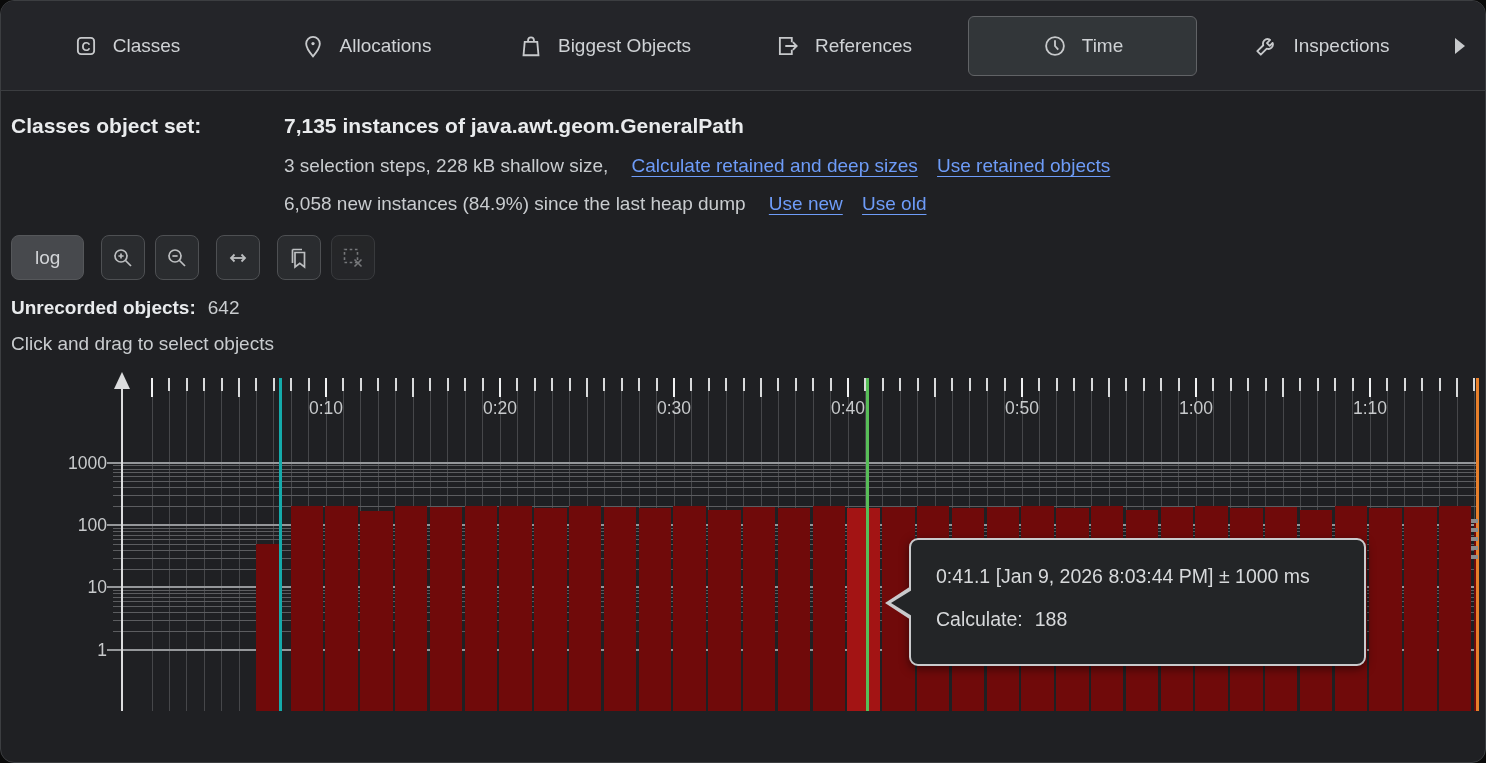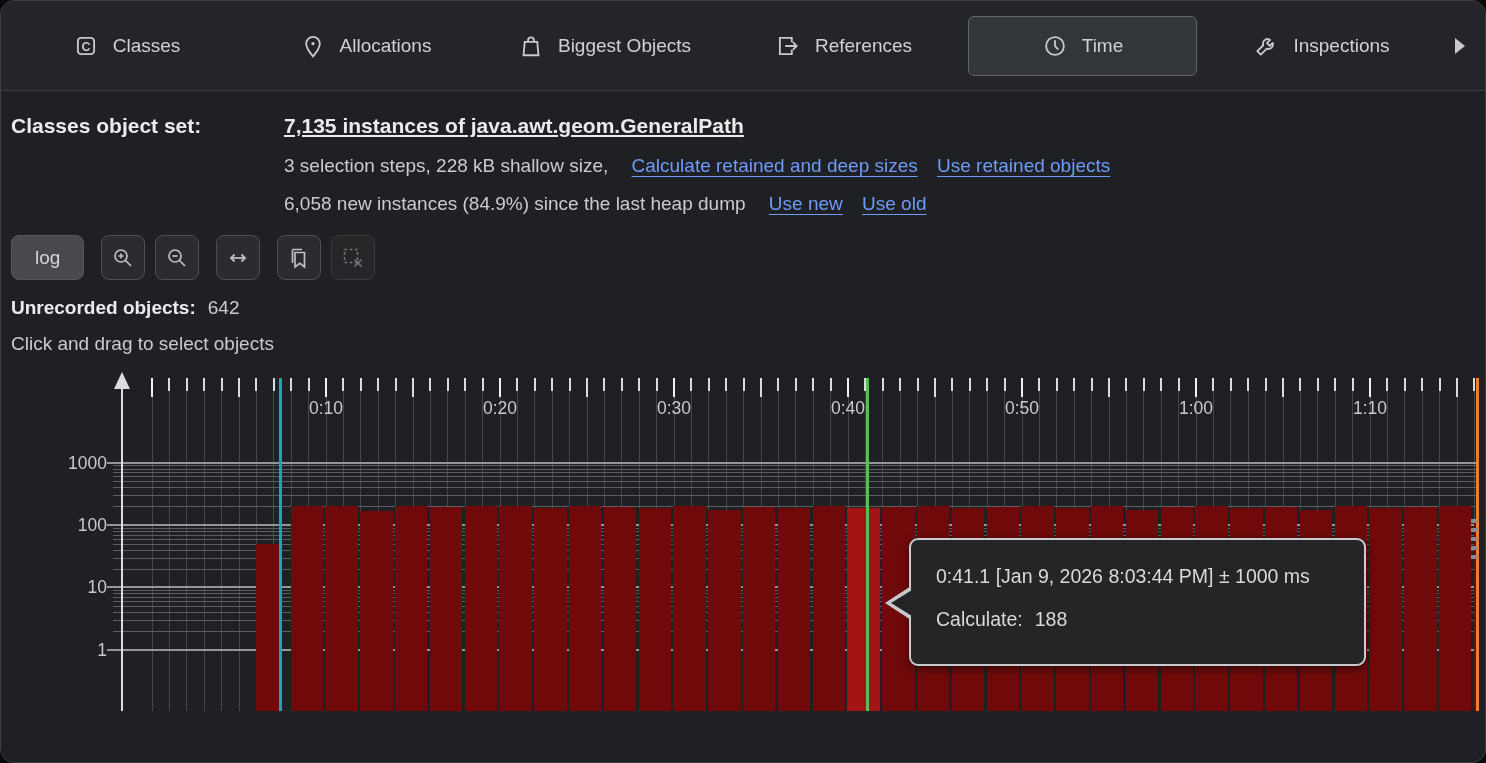--- a/index.html
+++ b/index.html
@@ -14,21 +14,21 @@
   .tab{flex:1;display:flex;align-items:center;justify-content:center;gap:14px;height:60px;margin:0 5px;
        font-size:19px;color:#CFD2D5;border:1px solid transparent;border-radius:6px;cursor:default;}
   .tab.selected{background:#323639;border:1px solid #616366;}
   .tab svg{flex:0 0 auto;}
   .tab-overflow{width:38px;display:flex;align-items:center;justify-content:center;}
   .chev{width:0;height:0;border-top:8px solid transparent;border-bottom:8px solid transparent;border-left:10px solid #C7C9CB;}
   
   .objectset{display:flex;align-items:flex-start;padding:21px 10px 0 10px;}
   .objectset-label{width:273px;font-size:21px;font-weight:bold;color:#E9EBED;line-height:28px;}
   .objectset-right{display:flex;flex-direction:column;}
-  .objectset-title{font-size:21px;font-weight:bold;color:#E9EBED;line-height:28px;text-decoration:underline;}
+  .objectset-title{font-size:21px;font-weight:bold;color:#E9EBED;line-height:28px;}
   .detail-line{font-size:19px;color:#C9CCCF;margin-top:14px;line-height:24px;}
   .detail-line a{color:#6E9CF8;text-decoration:underline;text-underline-offset:4px;margin-left:18px;cursor:pointer;}
   .detail-line a + a{margin-left:14px;}
   
   .toolbar{display:flex;align-items:center;padding:0 10px;margin-top:19px;height:45px;}
   .btn{height:45px;background:#2A2C2F;border:1px solid #4E5053;border-radius:8px;color:#D3D5D8;
        font-size:19px;font-family:inherit;display:flex;align-items:center;justify-content:center;cursor:pointer;}
   .btn-use-selected{padding:0 27px;margin-right:13px;}
   .btn-log{padding:0 23px;background:#47494D;border-color:#55575A;margin-right:17px;}
   .iconbtn{width:44px;padding:0;}

